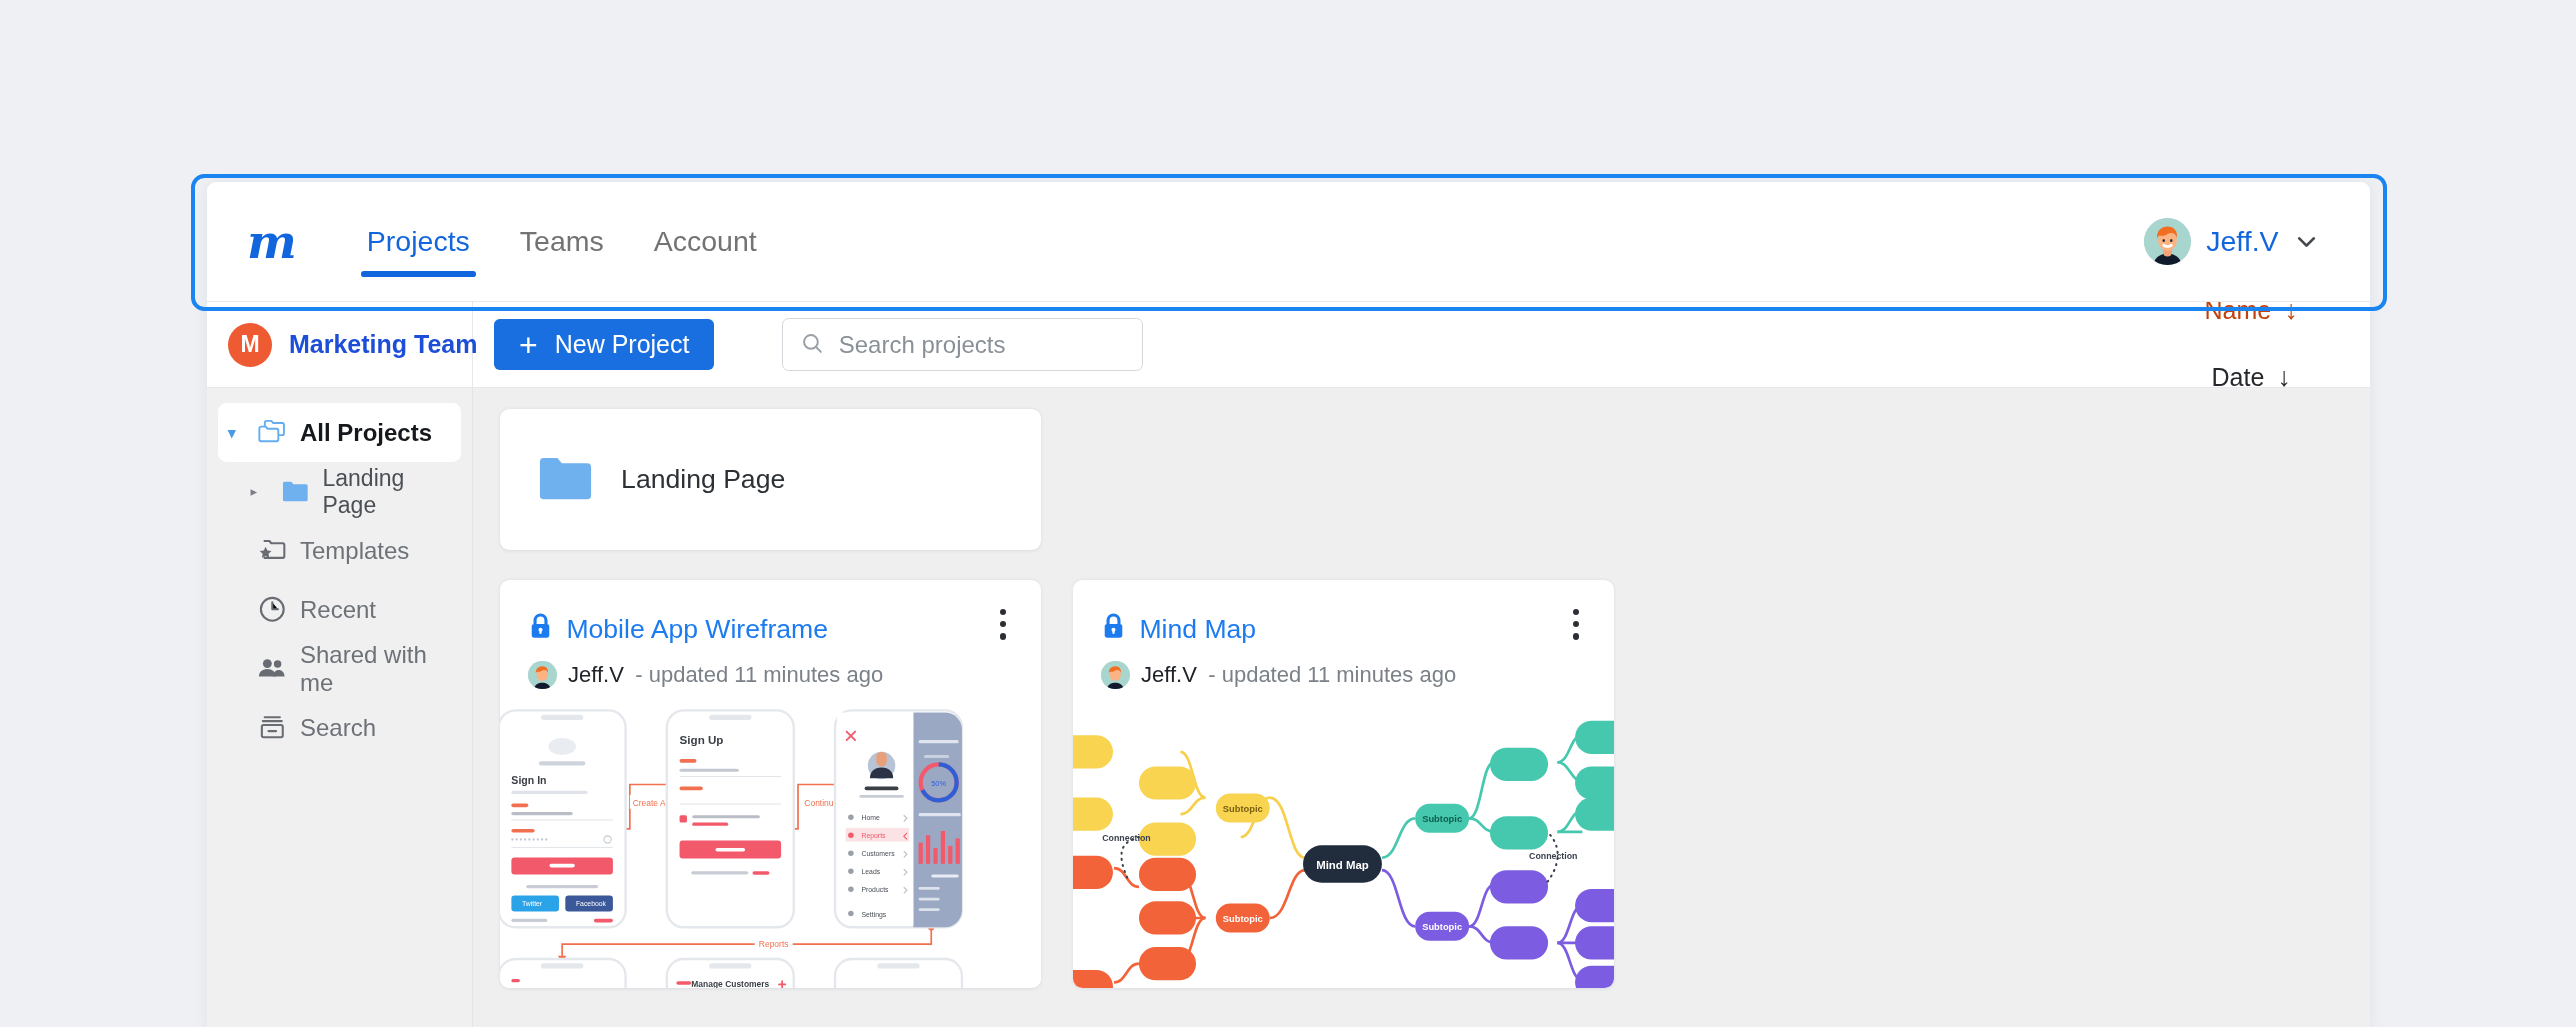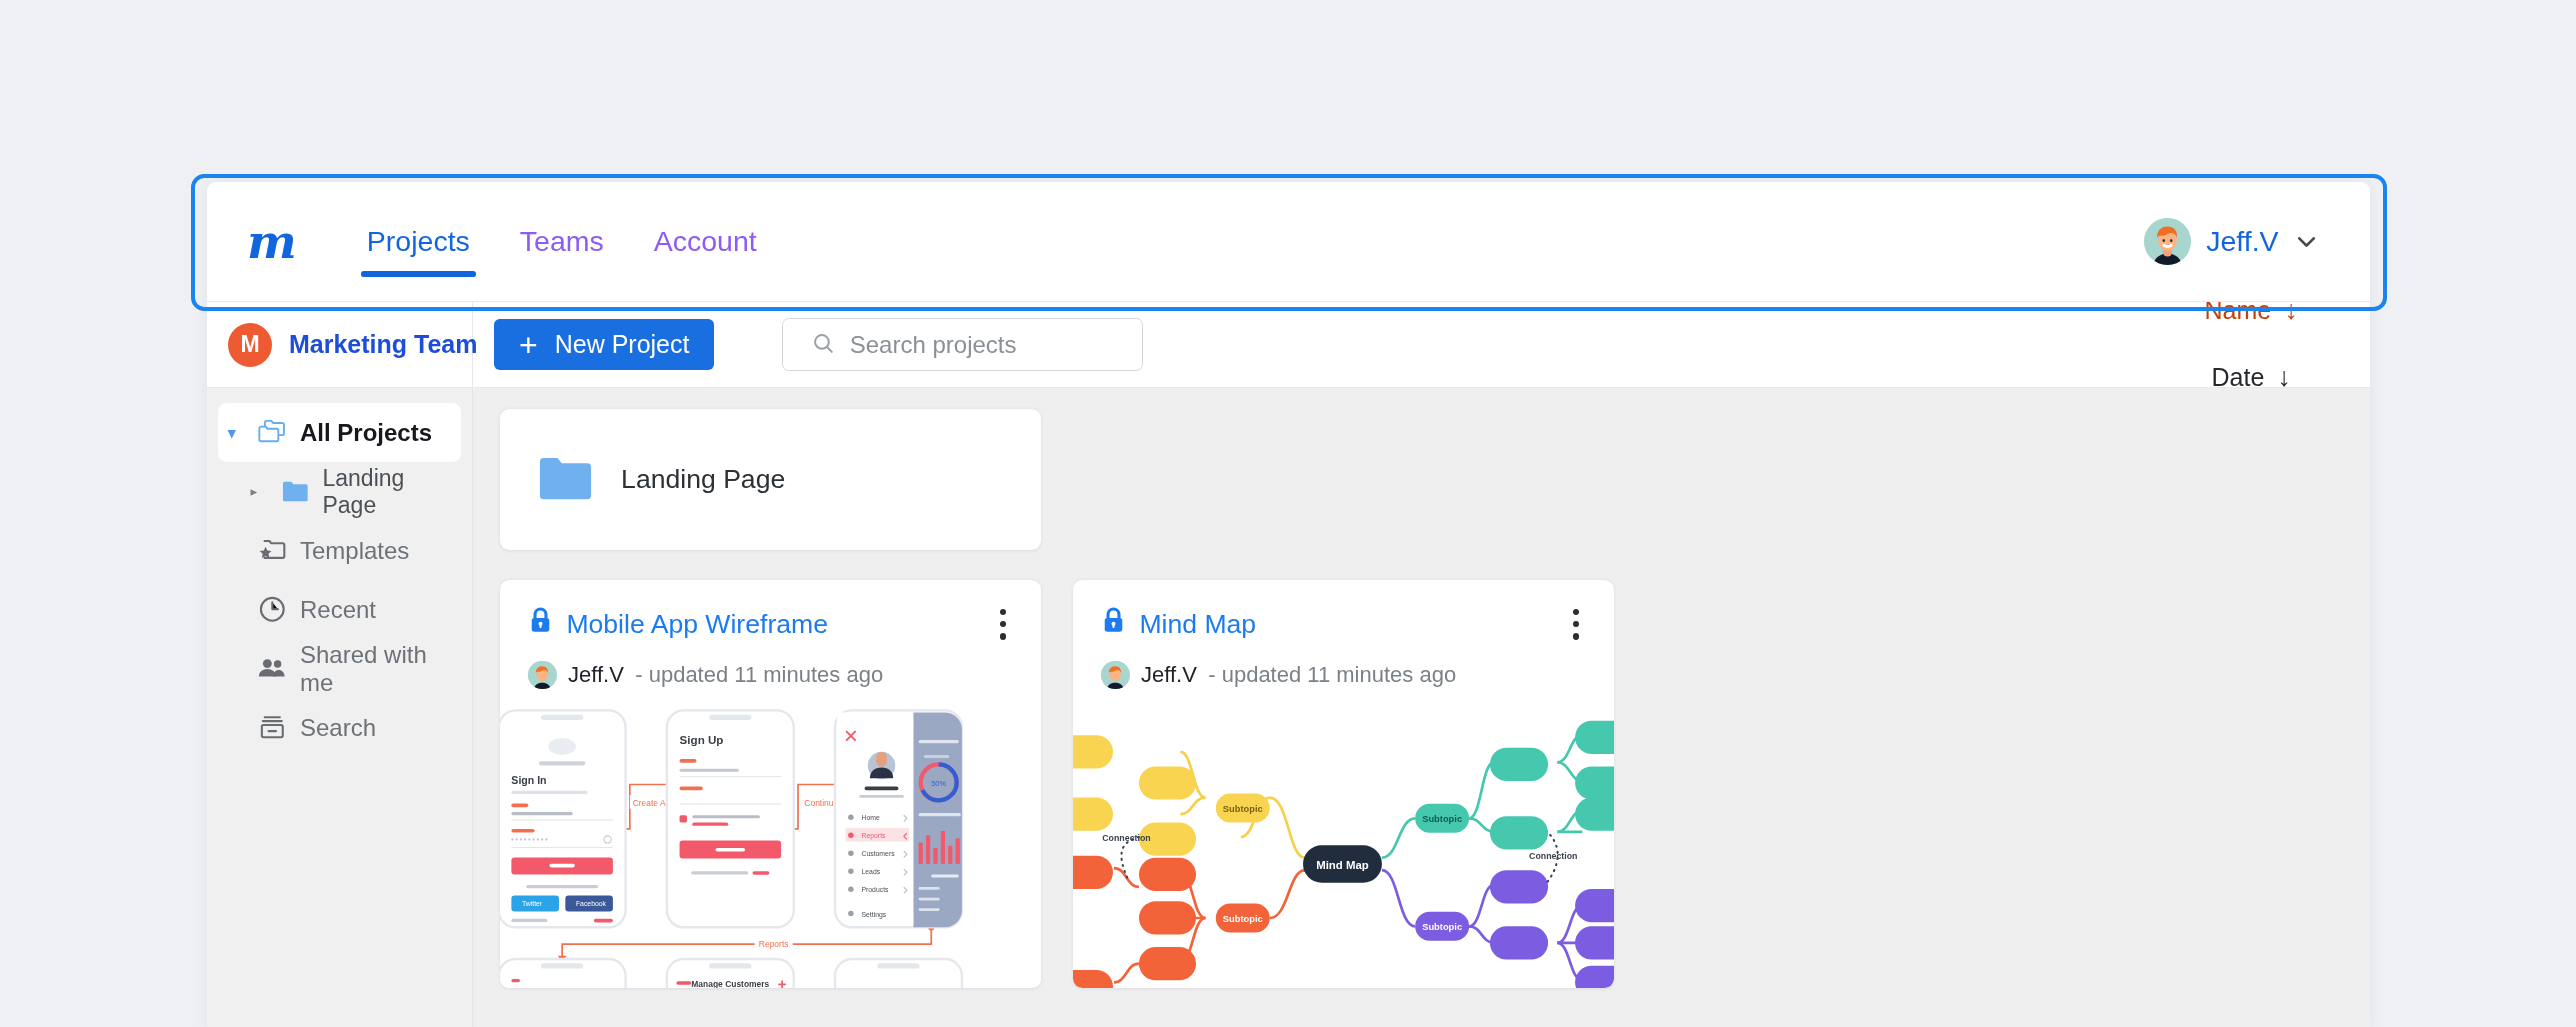--- a/index.html
+++ b/index.html
@@ -49,21 +49,21 @@
     font-size: 47px;
     color: #1266dd;
     line-height: 1;
     margin-right: 46px;
     letter-spacing: -0.9px;
     user-select: none;
   }
   .navtab {
     position: relative;
     font-size: 28.5px;
-    color: #8b5cf6;
+    color: #737373;
     padding: 42px 25px 42px;
     cursor: pointer;
     white-space: nowrap;
   }
   .navtab.active { color: #1266dd; }
   .navtab.active::after {
     content: "";
     position: absolute;
     left: 19px; right: 19px; bottom: 23px;
     height: 5.7px; border-radius: 2.8px;
@@ -134,21 +134,21 @@
     cursor: pointer;
   }
   #new-project-btn .plus { font-size: 32px; line-height: 1; font-weight: 400; }
 
   #search-box {
     margin-left: 68px;
     width: 361px; height: 53px;
     border: 0.9px solid #d4d7dc;
     border-radius: 6.6px;
     display: flex; align-items: center;
-    gap: 13.3px; padding: 0 28px;
+    gap: 13.3px; padding: 0 17px;
   }
   #search-box input {
     border: none; outline: none;
     font-size: 24px; color: #4a4f55;
     font-family: "Liberation Sans", sans-serif;
     width: 100%; background: transparent;
   }
   #search-box input::placeholder { color: #8a9097; }
 
   #toolbar-right {
@@ -223,21 +223,21 @@
   }
   .project-card {
     width: 541px;
     height: 408px;
     overflow: hidden;
     cursor: pointer;
     display: flex; flex-direction: column;
   }
   .pc-head {
     padding: 21px 25px 0 28.5px;
-    display: flex; align-items: center;
+    display: flex; align-items: flex-end;
   }
   .pc-title {
     display: flex; align-items: center; gap: 13.3px;
     font-size: 26.6px; color: #1d7bf0;
   }
   .kebab {
     margin-left: auto;
     display: flex; flex-direction: column; gap: 5.7px;
     padding: 7.6px 9.5px; cursor: pointer;
   }

